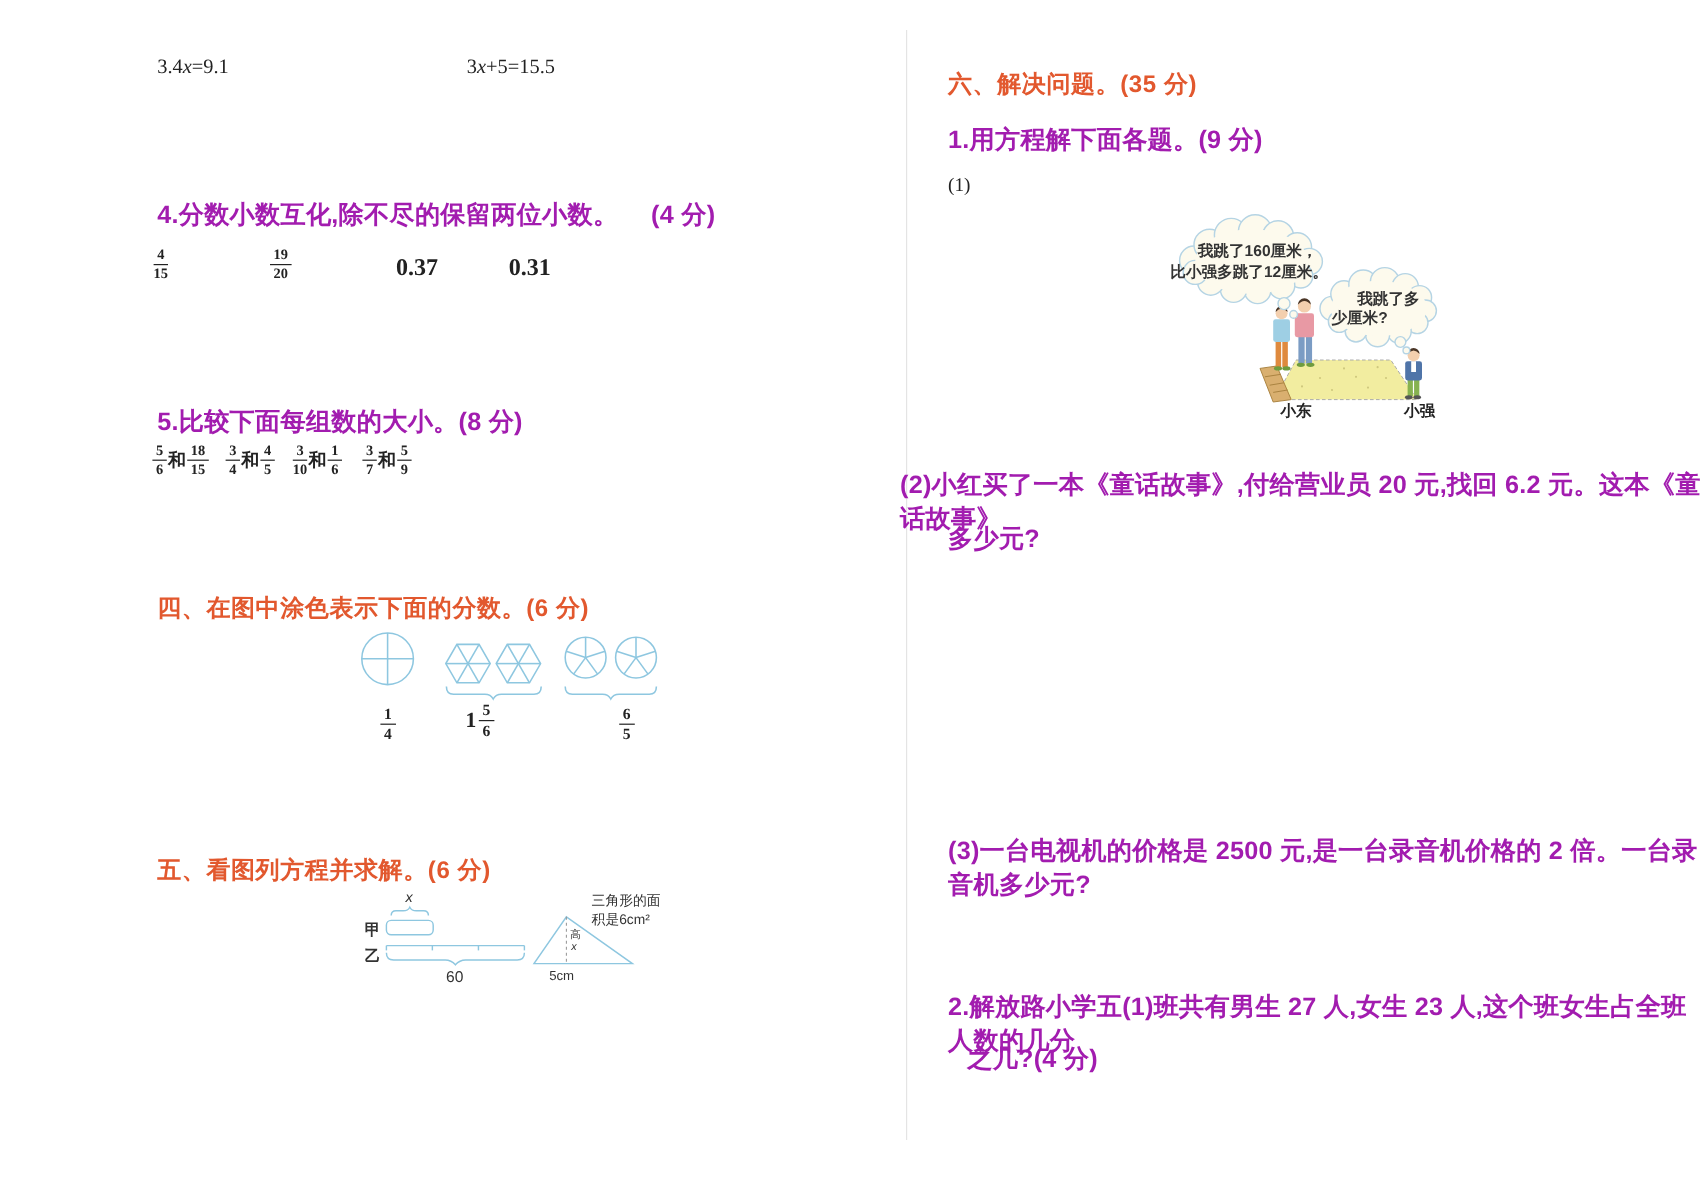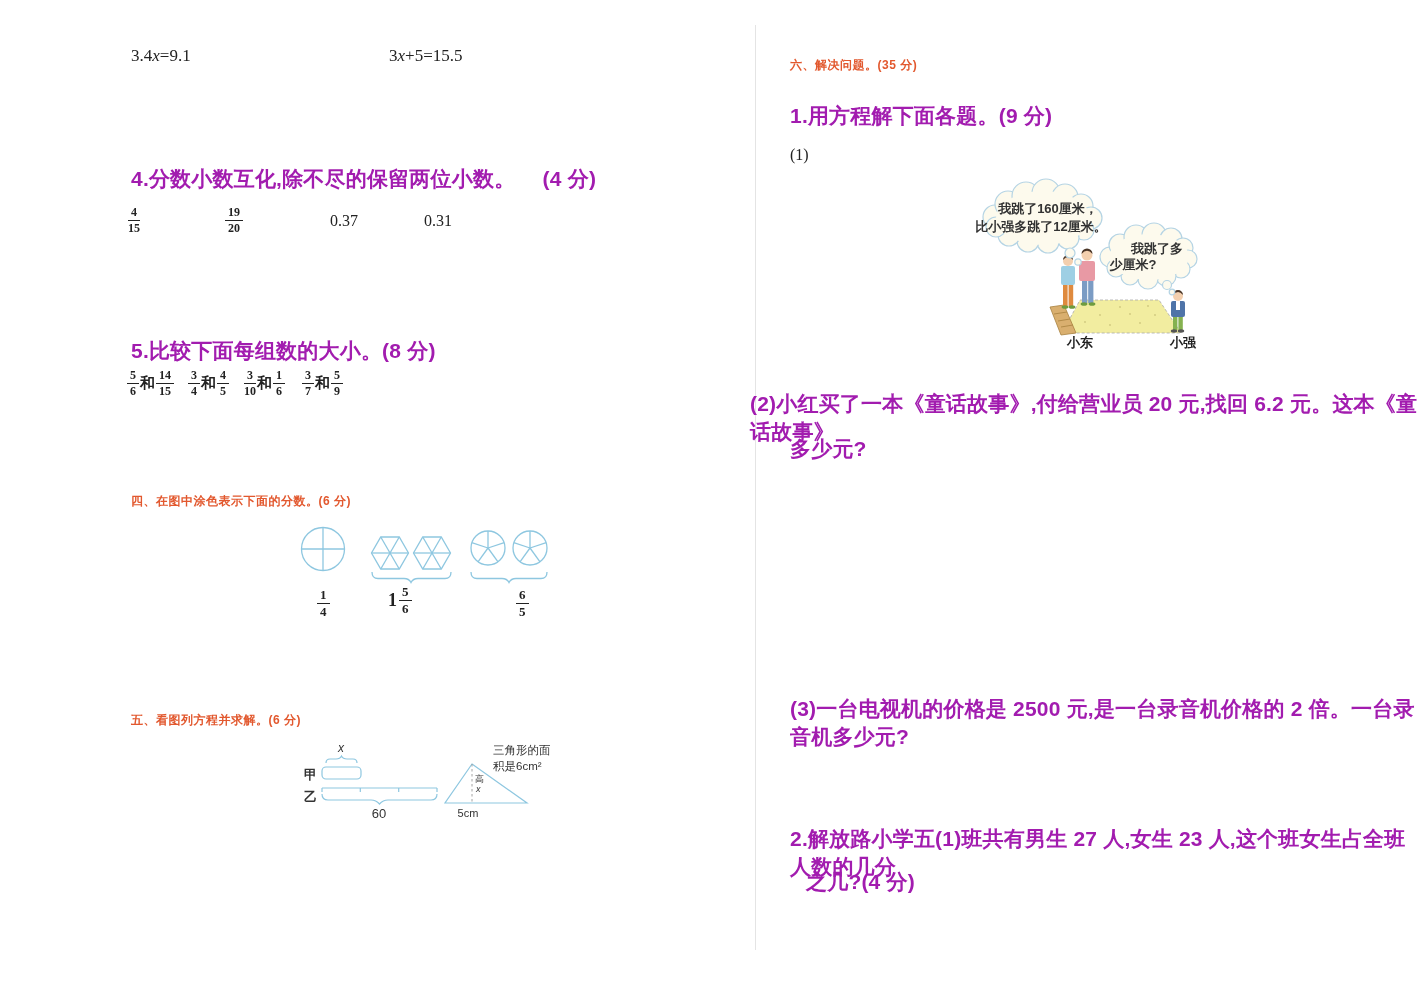--- a/index.html
+++ b/index.html
@@ -6,22 +6,22 @@
   body{
     width:1421px;height:982px;position:relative;background:#ffffff;
     font-family:"Liberation Sans","DejaVu Sans",sans-serif;color:#222;
     overflow:hidden;
   }
   .abs{position:absolute;}
   .serif{font-family:"Liberation Serif","DejaVu Serif",serif;}
   .eq{font-size:17px;color:#222;}
   .eq .var{font-style:italic;}
   .cn{font-size:21px;font-weight:600;color:#a21caf;letter-spacing:0.2px;}
-  .heading-orange{font-size:12px;font-weight:700;color:#e2582e;letter-spacing:0.5px;}
-  .dec{font-size:16px;font-weight:400;}
+  .heading-orange{font-size:20px;font-weight:700;color:#e2582e;letter-spacing:0.5px;}
+  .dec{font-size:20px;font-weight:700;}
   .frac{display:inline-flex;flex-direction:column;align-items:center;
         font-family:"Liberation Serif","DejaVu Serif",serif;
         font-size:12px;font-weight:700;line-height:1.05;vertical-align:middle;color:#222;}
   .frac .fn{border-bottom:1.4px solid #222;padding:0 3px 1px;text-align:center;}
   .frac .fd{padding-top:1px;}
   .cmp{display:inline-flex;align-items:center;}
   .cmp .and{font-size:15px;font-weight:700;margin:0 1px;}
   .mixed{display:inline-flex;align-items:center;gap:2px;}
   .mixed .whole{font-family:"Liberation Serif","DejaVu Serif",serif;font-size:18px;font-weight:600;}
   .fraclabel .frac{font-size:13px;}
@@ -57,21 +57,21 @@
 
 <div class="abs cn" style="left:131px;top:320px;margin-top:17px;">5.比较下面每组数的大小。(8 分)</div>
 
 <div class="abs cmp" style="left:127px;top:369px;">
   <span class="frac">
       <span class="fn">5</span>
       <span class="fd">6</span>
     </span>
   <span class="and">和</span>
   <span class="frac">
-      <span class="fn">14</span>
+      <span class="fn">18</span>
       <span class="fd">15</span>
     </span>
 </div>
 <div class="abs cmp" style="left:188px;top:369px;">
   <span class="frac">
       <span class="fn">3</span>
       <span class="fd">4</span>
     </span>
   <span class="and">和</span>
   <span class="frac">

